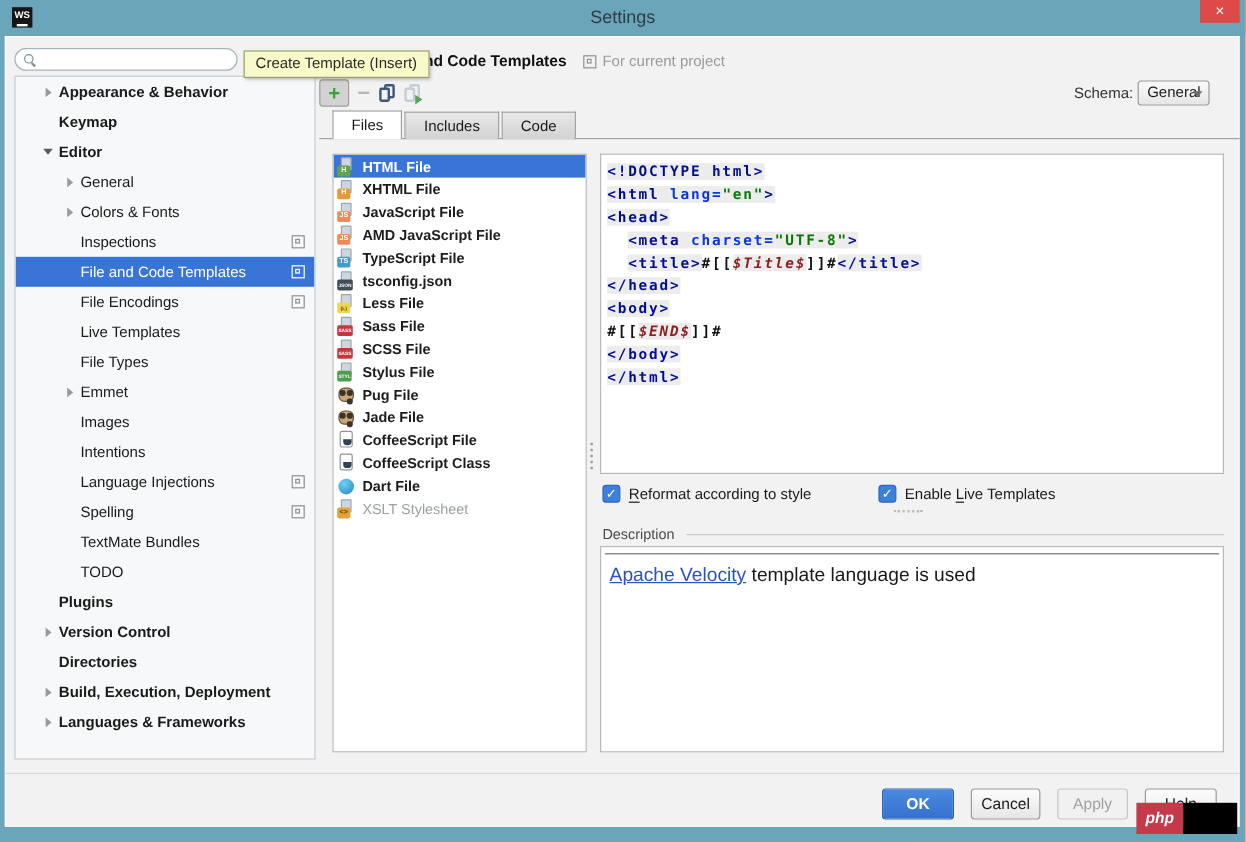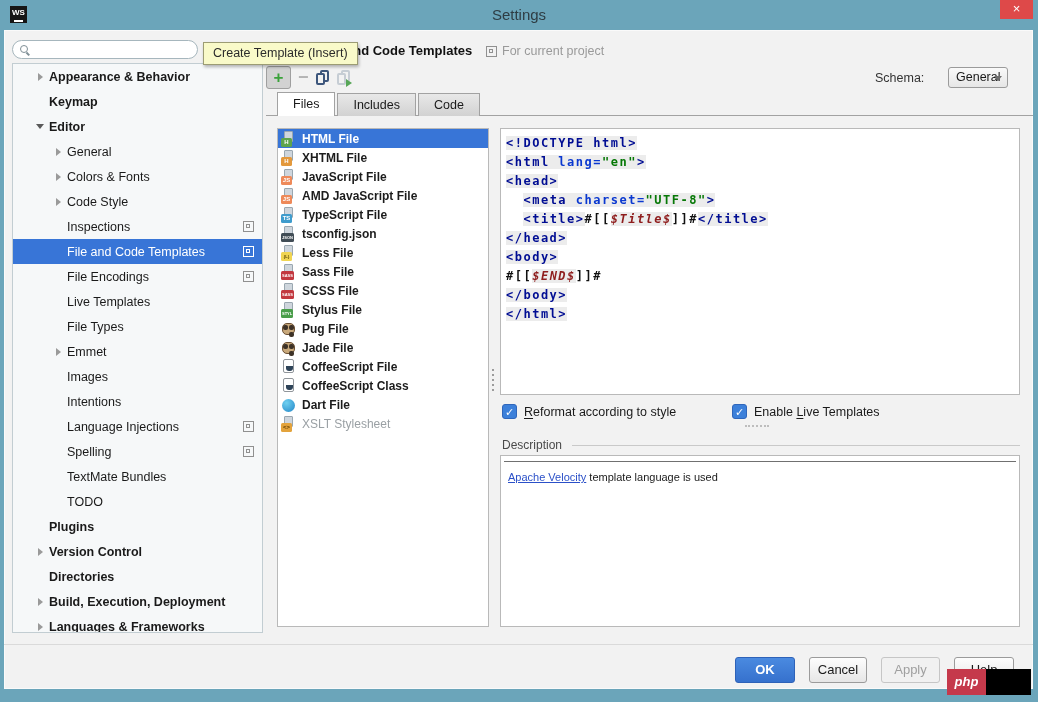--- a/index.html
+++ b/index.html
@@ -32,21 +32,21 @@
   #tooltip { position:absolute; left:203px; top:42px; height:23px; line-height:21px; padding:0 9px;
              background:#f9fac9; border:1px solid #9c9c74; color:#2b2b2b; font-size:12.5px;
              box-shadow:1px 2px 3px rgba(0,0,0,.28); z-index:30; white-space:nowrap; }
 
   
   #page-title { position:absolute; left:320px; top:43px; font-size:13px; font-weight:700; color:#111; z-index:5; }
   #scope { position:absolute; left:486px; top:44px; display:flex; align-items:center; gap:5px;
            color:#9a9a9a; font-size:12.5px; z-index:5; }
   .dup { position:relative; width:11px; height:11px; border:1px solid #909090; background:transparent; flex:none; display:inline-block; }
   .dup i { position:absolute; left:2px; top:2px; width:4px; height:4px; border:1px solid #909090; }
-  #schema-row { position:absolute; left:875px; top:71px; font-size:12.5px; color:#333; z-index:5; }
+  #schema-row { position:absolute; left:895px; top:71px; font-size:12.5px; color:#333; z-index:5; }
   #schema-dd { position:absolute; left:948px; top:67px; width:60px; height:21px; border:1px solid #9b9b9b;
                border-radius:3px; background:linear-gradient(#fafafa,#e6e6e6); font-size:12.5px; color:#1a1a1a;
                line-height:19px; padding-left:7px; cursor:pointer; }
   .dd-tri { position:absolute; right:5px; top:8px; width:0; height:0; border-left:4px solid transparent;
             border-right:4px solid transparent; border-top:5px solid #6e6e6e; }
 
   
   #toolbar { position:absolute; left:266px; top:65px; height:25px; display:flex; align-items:center; gap:7px; }
   .tbtn { display:flex; align-items:center; justify-content:center; cursor:pointer; }
   .tbtn.boxed { width:25px; height:23px; background:#d2d2d2; border:1px solid #9f9f9f; border-radius:3px; }
@@ -124,21 +124,21 @@
         color:#fff; font-size:11px; line-height:14px; text-align:center; flex:none; }
   .olabel { font-size:12.5px; color:#1a1a1a; }
   .olabel u { text-underline-offset:2px; }
   #opt-dots { position:absolute; left:745px; top:425px; width:24px; border-top:2px dotted #bdbdbd; }
 
   
   #desc-label { position:absolute; left:502px; top:438px; font-size:12px; color:#4a4a4a; }
   #desc-line { position:absolute; left:572px; top:445px; width:448px; height:1px; background:#c9c9c9; }
   #desc-box { position:absolute; left:500px; top:455px; width:520px; height:172px; background:#fff; border:1px solid #b9b9b9; }
   #desc-box .topline { position:absolute; top:5px; left:3px; right:3px; height:1px; background:#707070; }
-  #desc-text { position:absolute; left:7px; top:15px; font-size:11px; color:#1a1a1a; }
+  #desc-text { position:absolute; left:7px; top:15px; font-size:16px; color:#1a1a1a; }
   #desc-text a { color:#2b50c8; text-decoration:underline; cursor:pointer; }
 
   
   #footer-sep { position:absolute; left:4px; top:644px; width:1029px; height:1px; background:#dadada; }
   .btn { position:absolute; top:657px; height:26px; border-radius:3px; font-size:13px; text-align:center;
          line-height:24px; cursor:pointer; }
   #ok-btn { left:735px; width:60px; background:linear-gradient(#4a8ae0,#3671cd); border:1px solid #2e62b8;
             color:#fff; font-weight:700; }
   #cancel-btn { left:809px; width:58px; background:linear-gradient(#fdfdfd,#e6e6e6); border:1px solid #9b9b9b; color:#1a1a1a; }
   #apply-btn { left:881px; width:59px; background:#f1f1f1; border:1px solid #c6c6c6; color:#9f9f9f; }
@@ -235,26 +235,20 @@
         <span class="arrowbox">
           <span class="tri right"></span>
         </span>
         <span class="tlabel">General</span>
       </div>
       <div class="trow" style="padding-left: 36px;">
         <span class="arrowbox">
           <span class="tri right"></span>
         </span>
         <span class="tlabel">Colors &amp; Fonts</span>
-      </div>
-      <div class="trow" style="padding-left: 36px;">
-        <span class="arrowbox">
-          <span class="tri right"></span>
-        </span>
-        <span class="tlabel">Code Style</span>
       </div>
       <div class="trow" style="padding-left: 36px;">
         <span class="arrowbox"></span>
         <span class="tlabel">Inspections</span>
         <span class="dup">
           <i></i>
         </span>
       </div>
       <div class="trow sel" style="padding-left: 36px;">
         <span class="arrowbox"></span>

